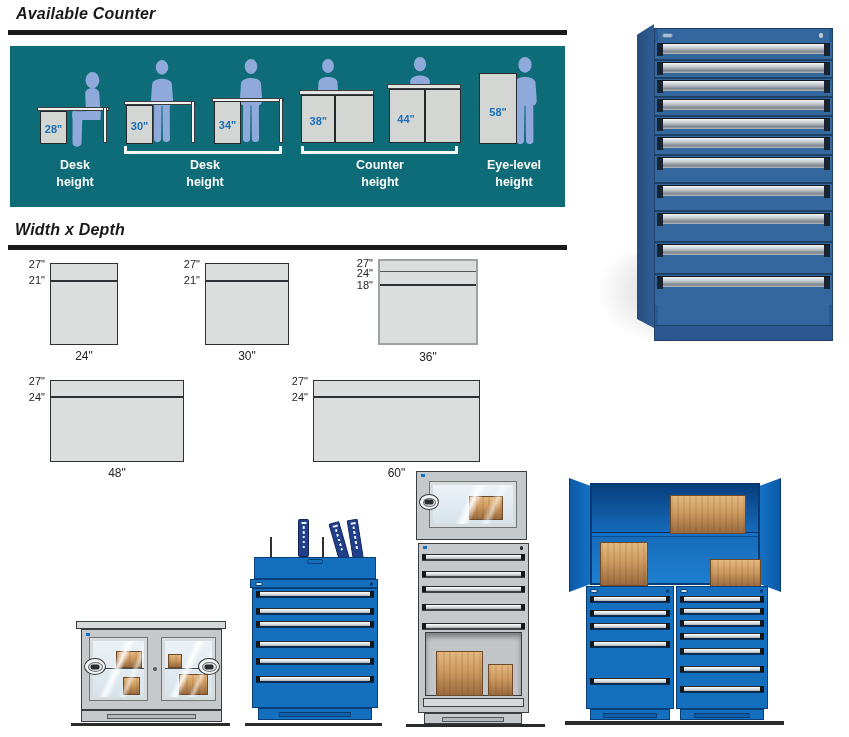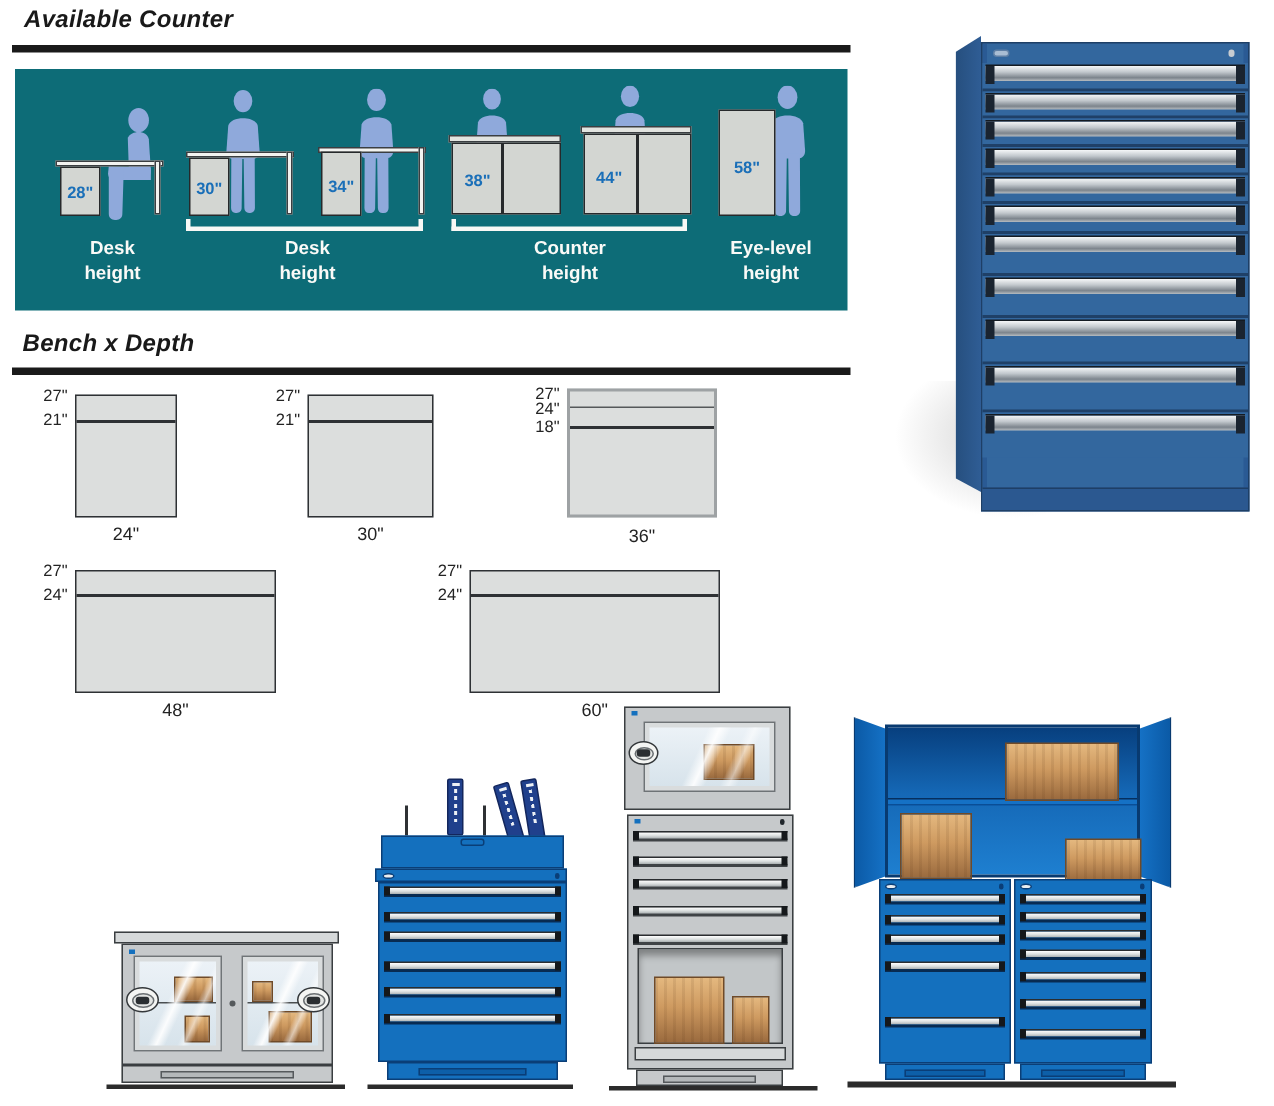--- a/index.html
+++ b/index.html
@@ -151,21 +151,21 @@
       </svg>
     <div class="sizebox" style="left:469px;top:27px;width:36px;height:69px;">
       <span class="sizelabel">58"</span>
     </div>
     <div class="caption" style="left:459px;top:111px;width:90px;">
       <span style="display:block">Eye-level</span>
       <span style="display:block">height</span>
     </div>
   </div>
 
-  <div class="sec-title" style="left:15px;top:221px;">Bench x Depth</div>
+  <div class="sec-title" style="left:15px;top:221px;">Width x Depth</div>
   <div class="rule" style="left:8px;top:245px;width:559px;"></div>
 
   <div class="dlabel" style="left:18px;top:258px;">27"</div>
   <div class="dlabel" style="left:18px;top:274px;">21"</div>
   <div class="drect" style="left:50px;top:263px;width:68px;height:82px;">
     <div class="dline" style="top:16px;"></div>
   </div>
   <div class="wcap" style="left:50px;top:349px;width:68px;">24"</div>
 
   <div class="dlabel" style="left:173px;top:258px;">27"</div>

